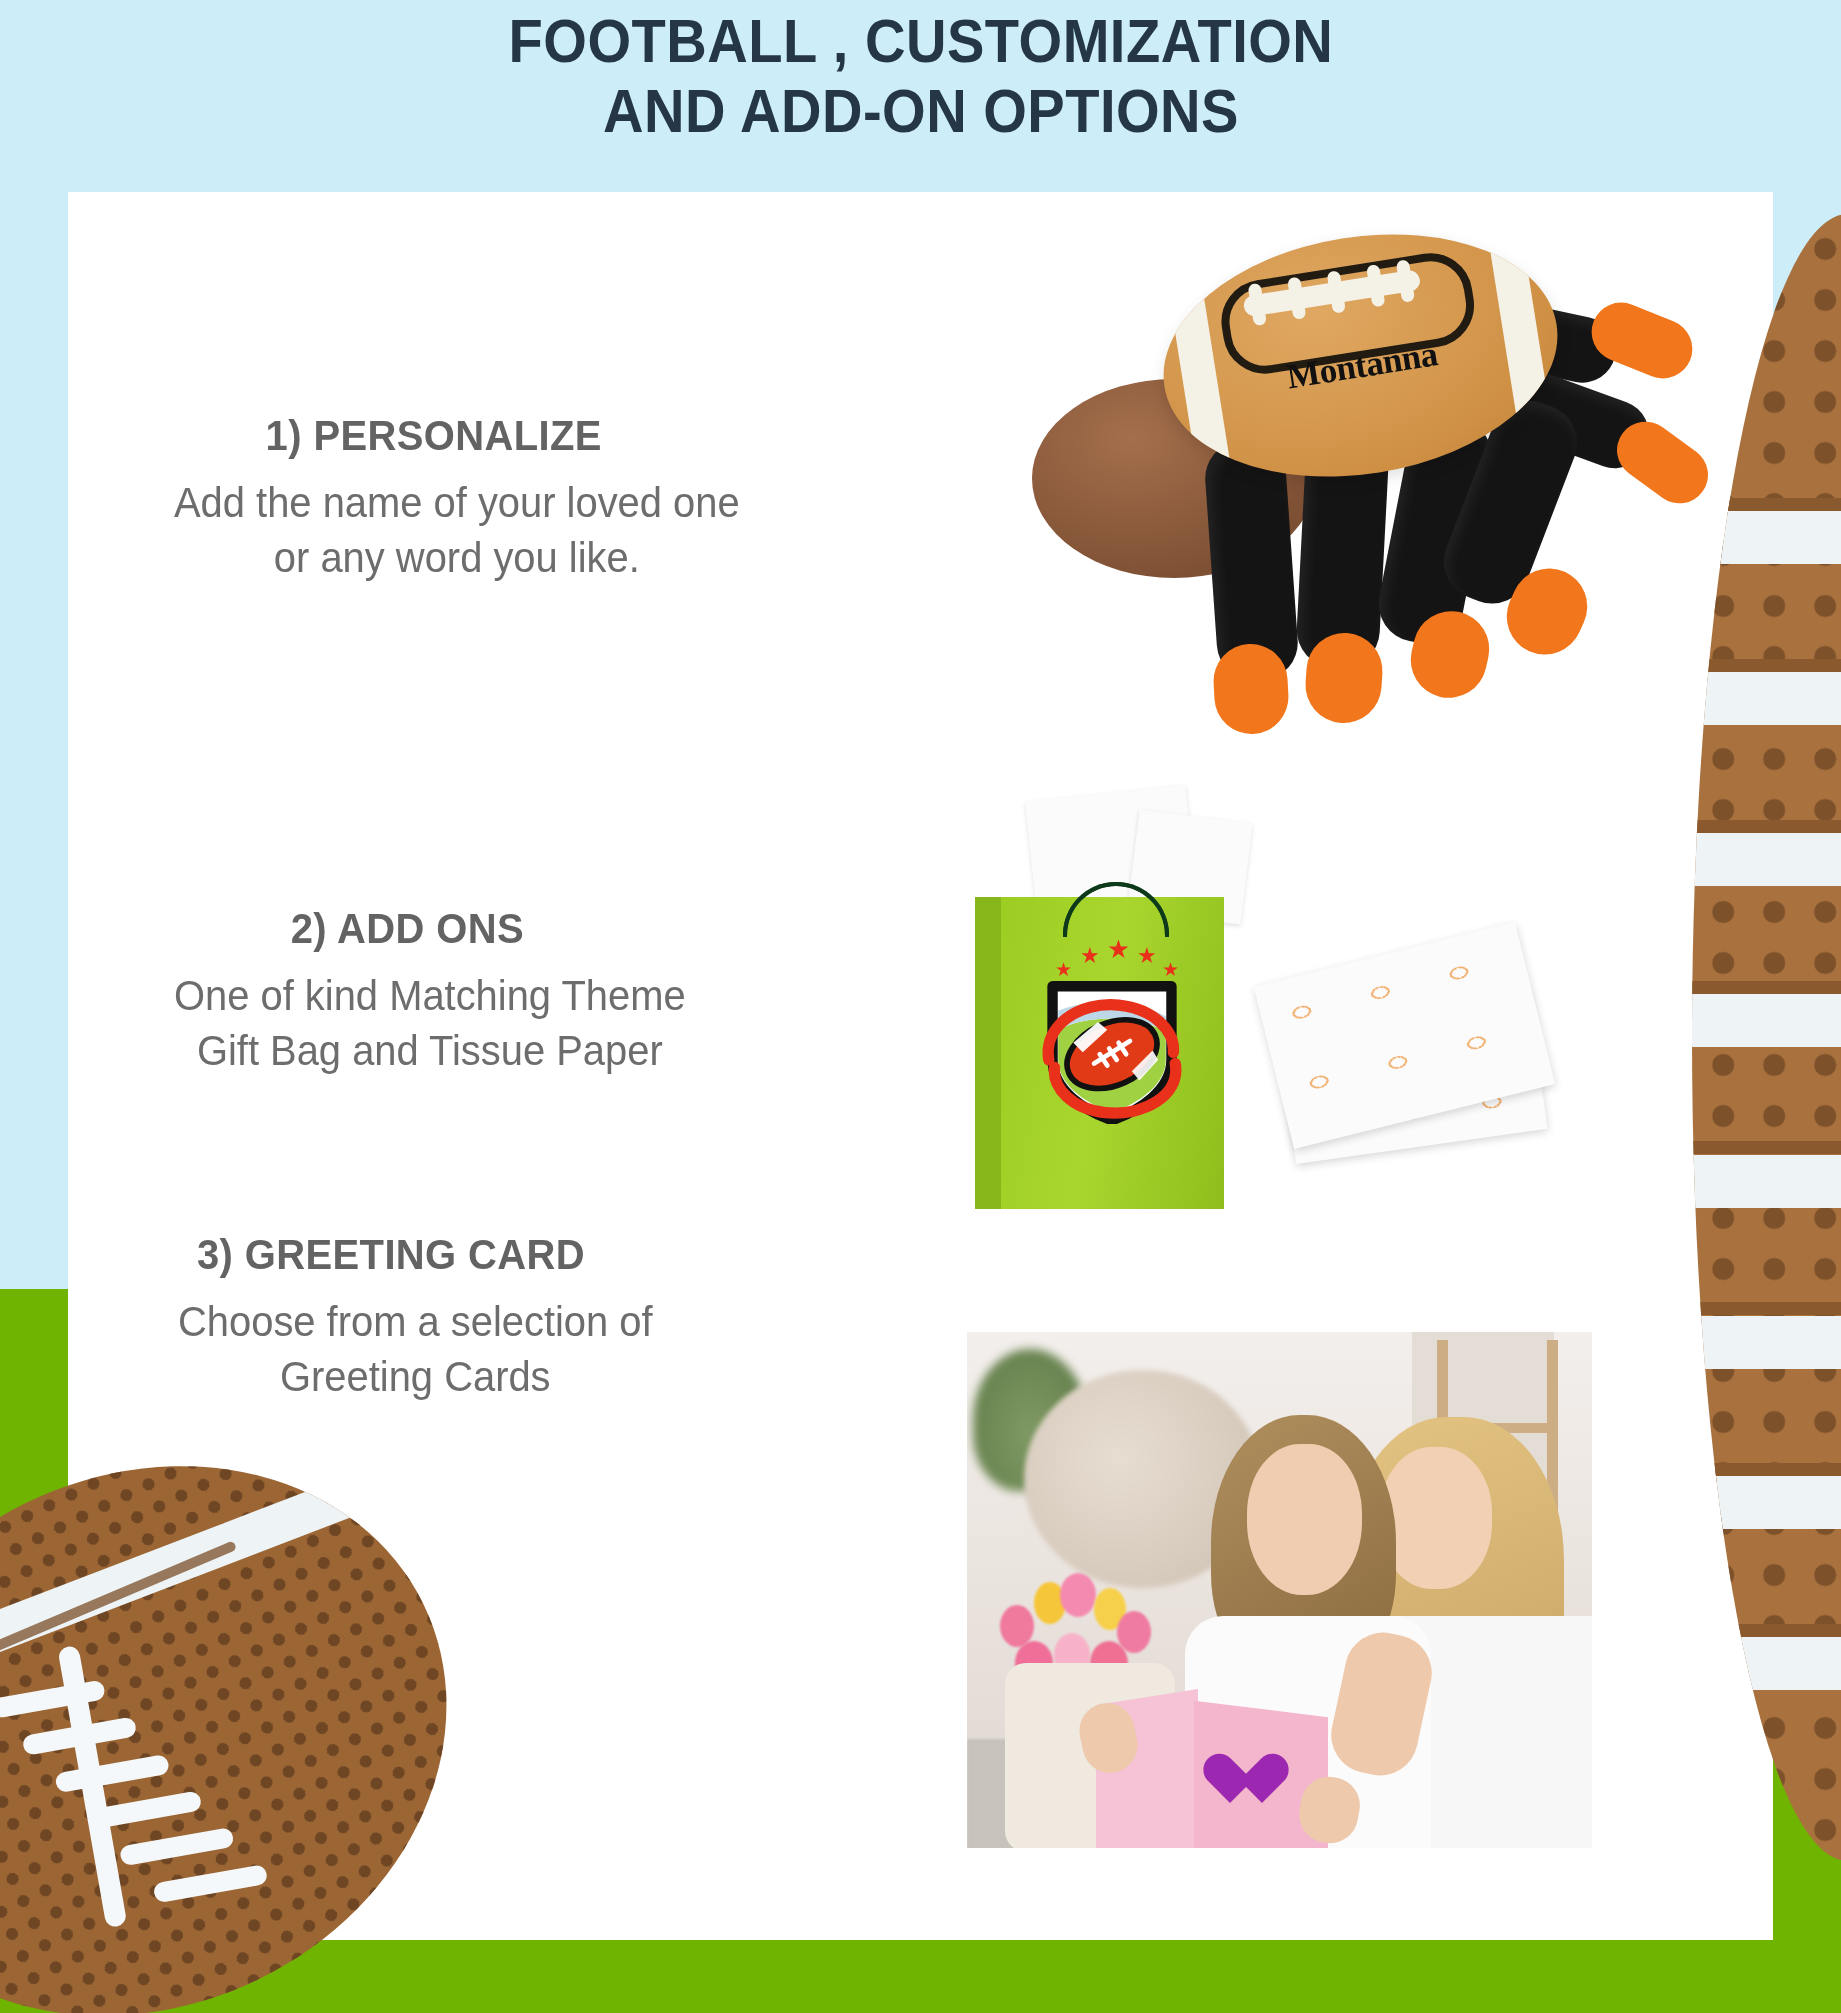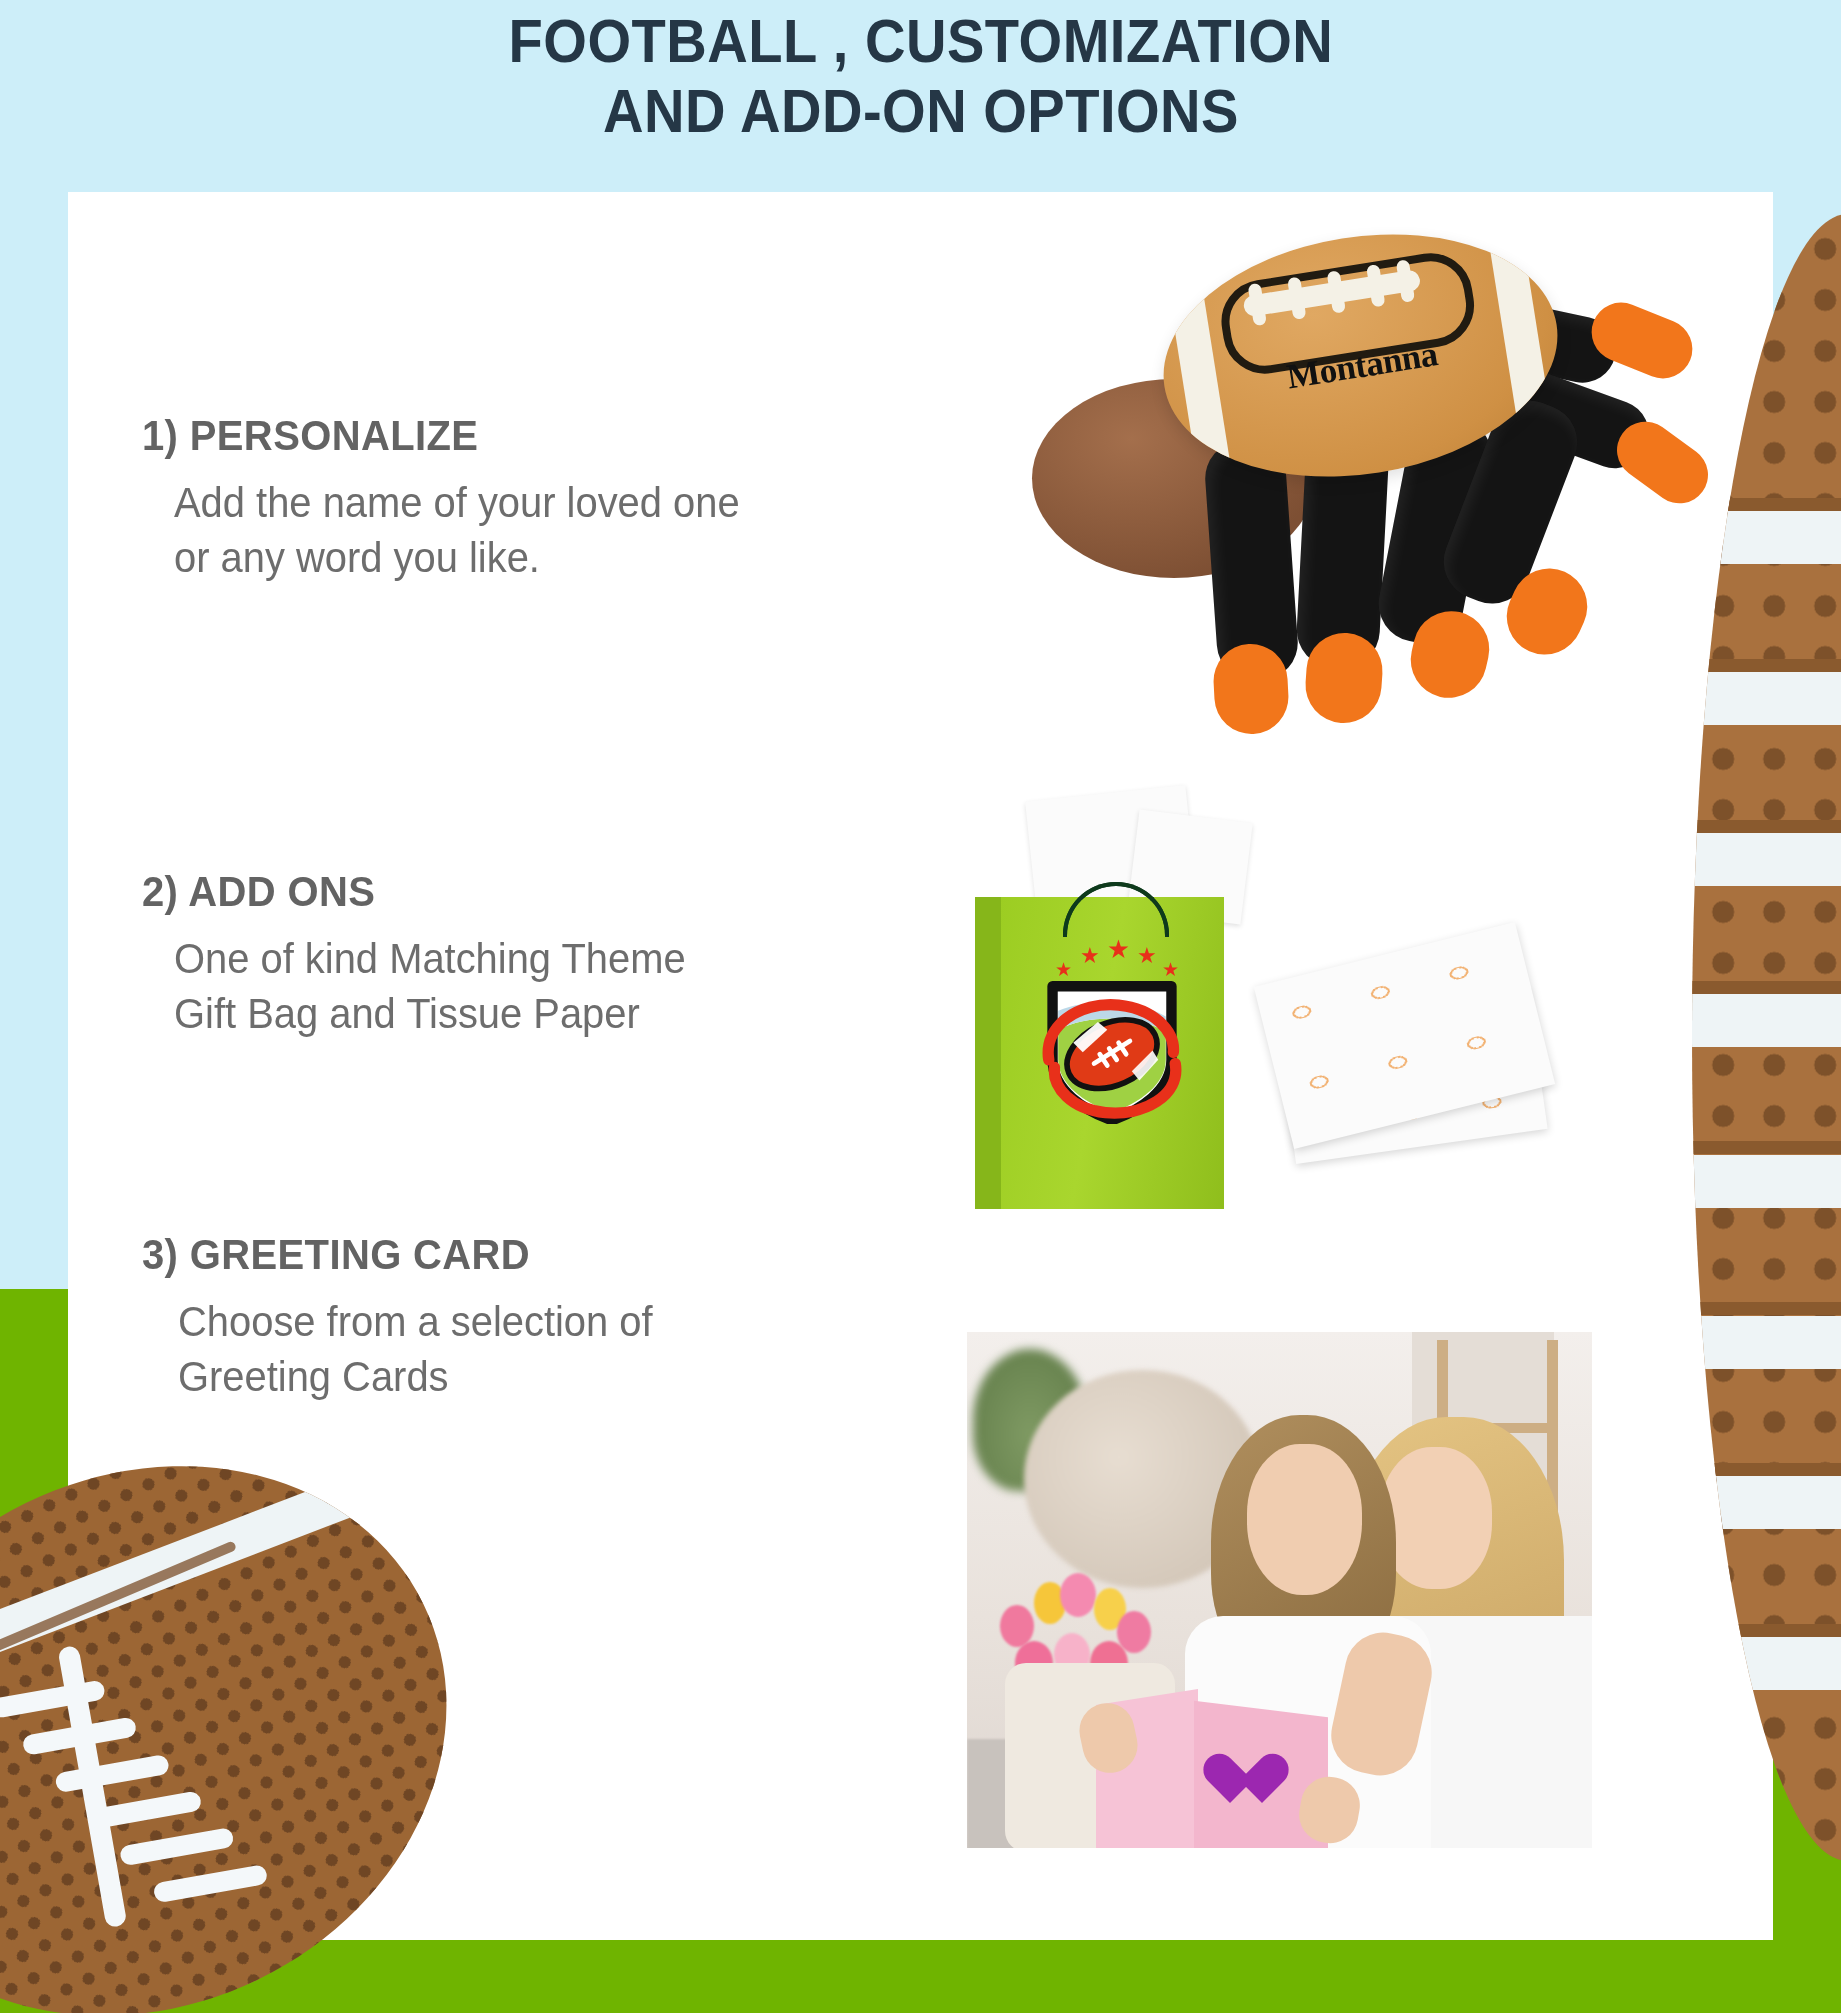--- a/index.html
+++ b/index.html
@@ -33,21 +33,21 @@
     font-size:61px;
     line-height:70px;
     letter-spacing:0.5px;
     font-family:"Liberation Sans Narrow","Liberation Sans",sans-serif;
     transform:scaleX(0.92);
     transform-origin:center top;
     white-space:pre-line;
   }
 
   
-  .step{position:absolute;left:142px;}
+  .step{position:absolute;left:142px;text-align:center;}
   .step-head{
     color:#636363;
     font-weight:bold;
     font-size:43px;
     line-height:49px;
     letter-spacing:0.4px;
     font-family:"Liberation Sans Narrow","Liberation Sans",sans-serif;
     transform:scaleX(0.93);
     transform-origin:left center;
     white-space:nowrap;
@@ -57,21 +57,21 @@
     font-size:42px;
     line-height:55px;
     margin-top:15px;
     margin-left:32px;
     font-family:"Liberation Sans Narrow","Liberation Sans",sans-serif;
     transform:scaleX(0.95);
     transform-origin:left top;
     white-space:pre-line;
   }
   #step1{top:411px;}
-  #step2{top:867px;}
+  #step2{top:904px;}
   #step3{top:1230px;}
   #step3 .step-body{margin-left:36px;}
 
   
   .right-ball{
     position:absolute;left:1692px;top:214px;width:312px;height:1647px;
     border-radius:50% / 50%;
     background:#a9713e;
     overflow:hidden;
   }

